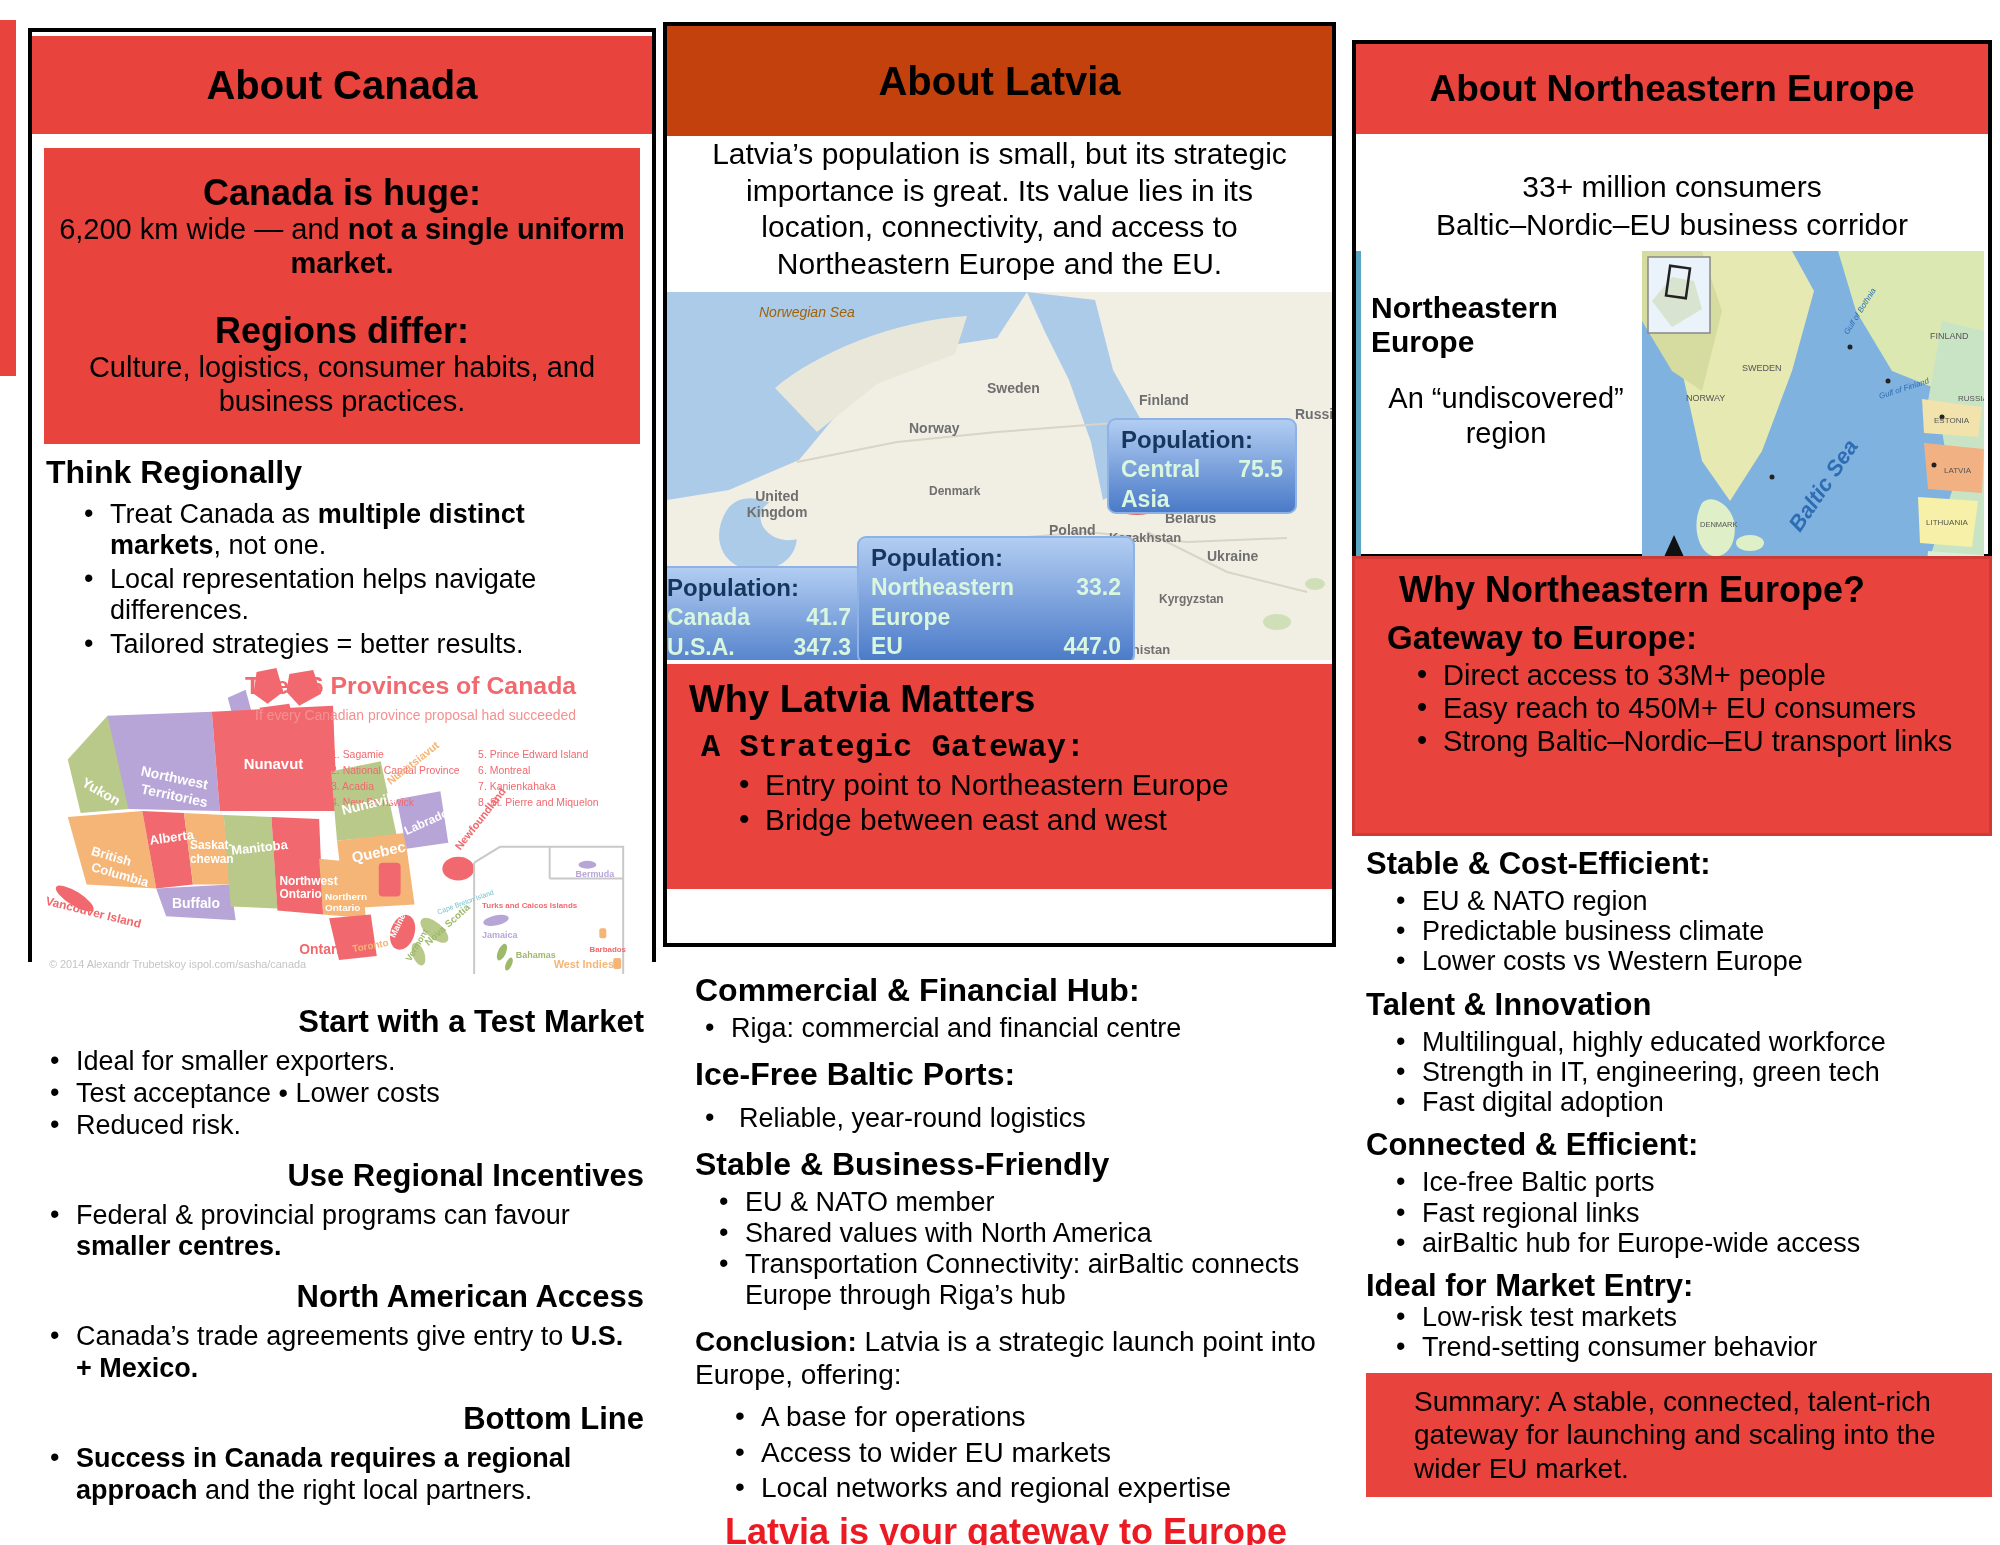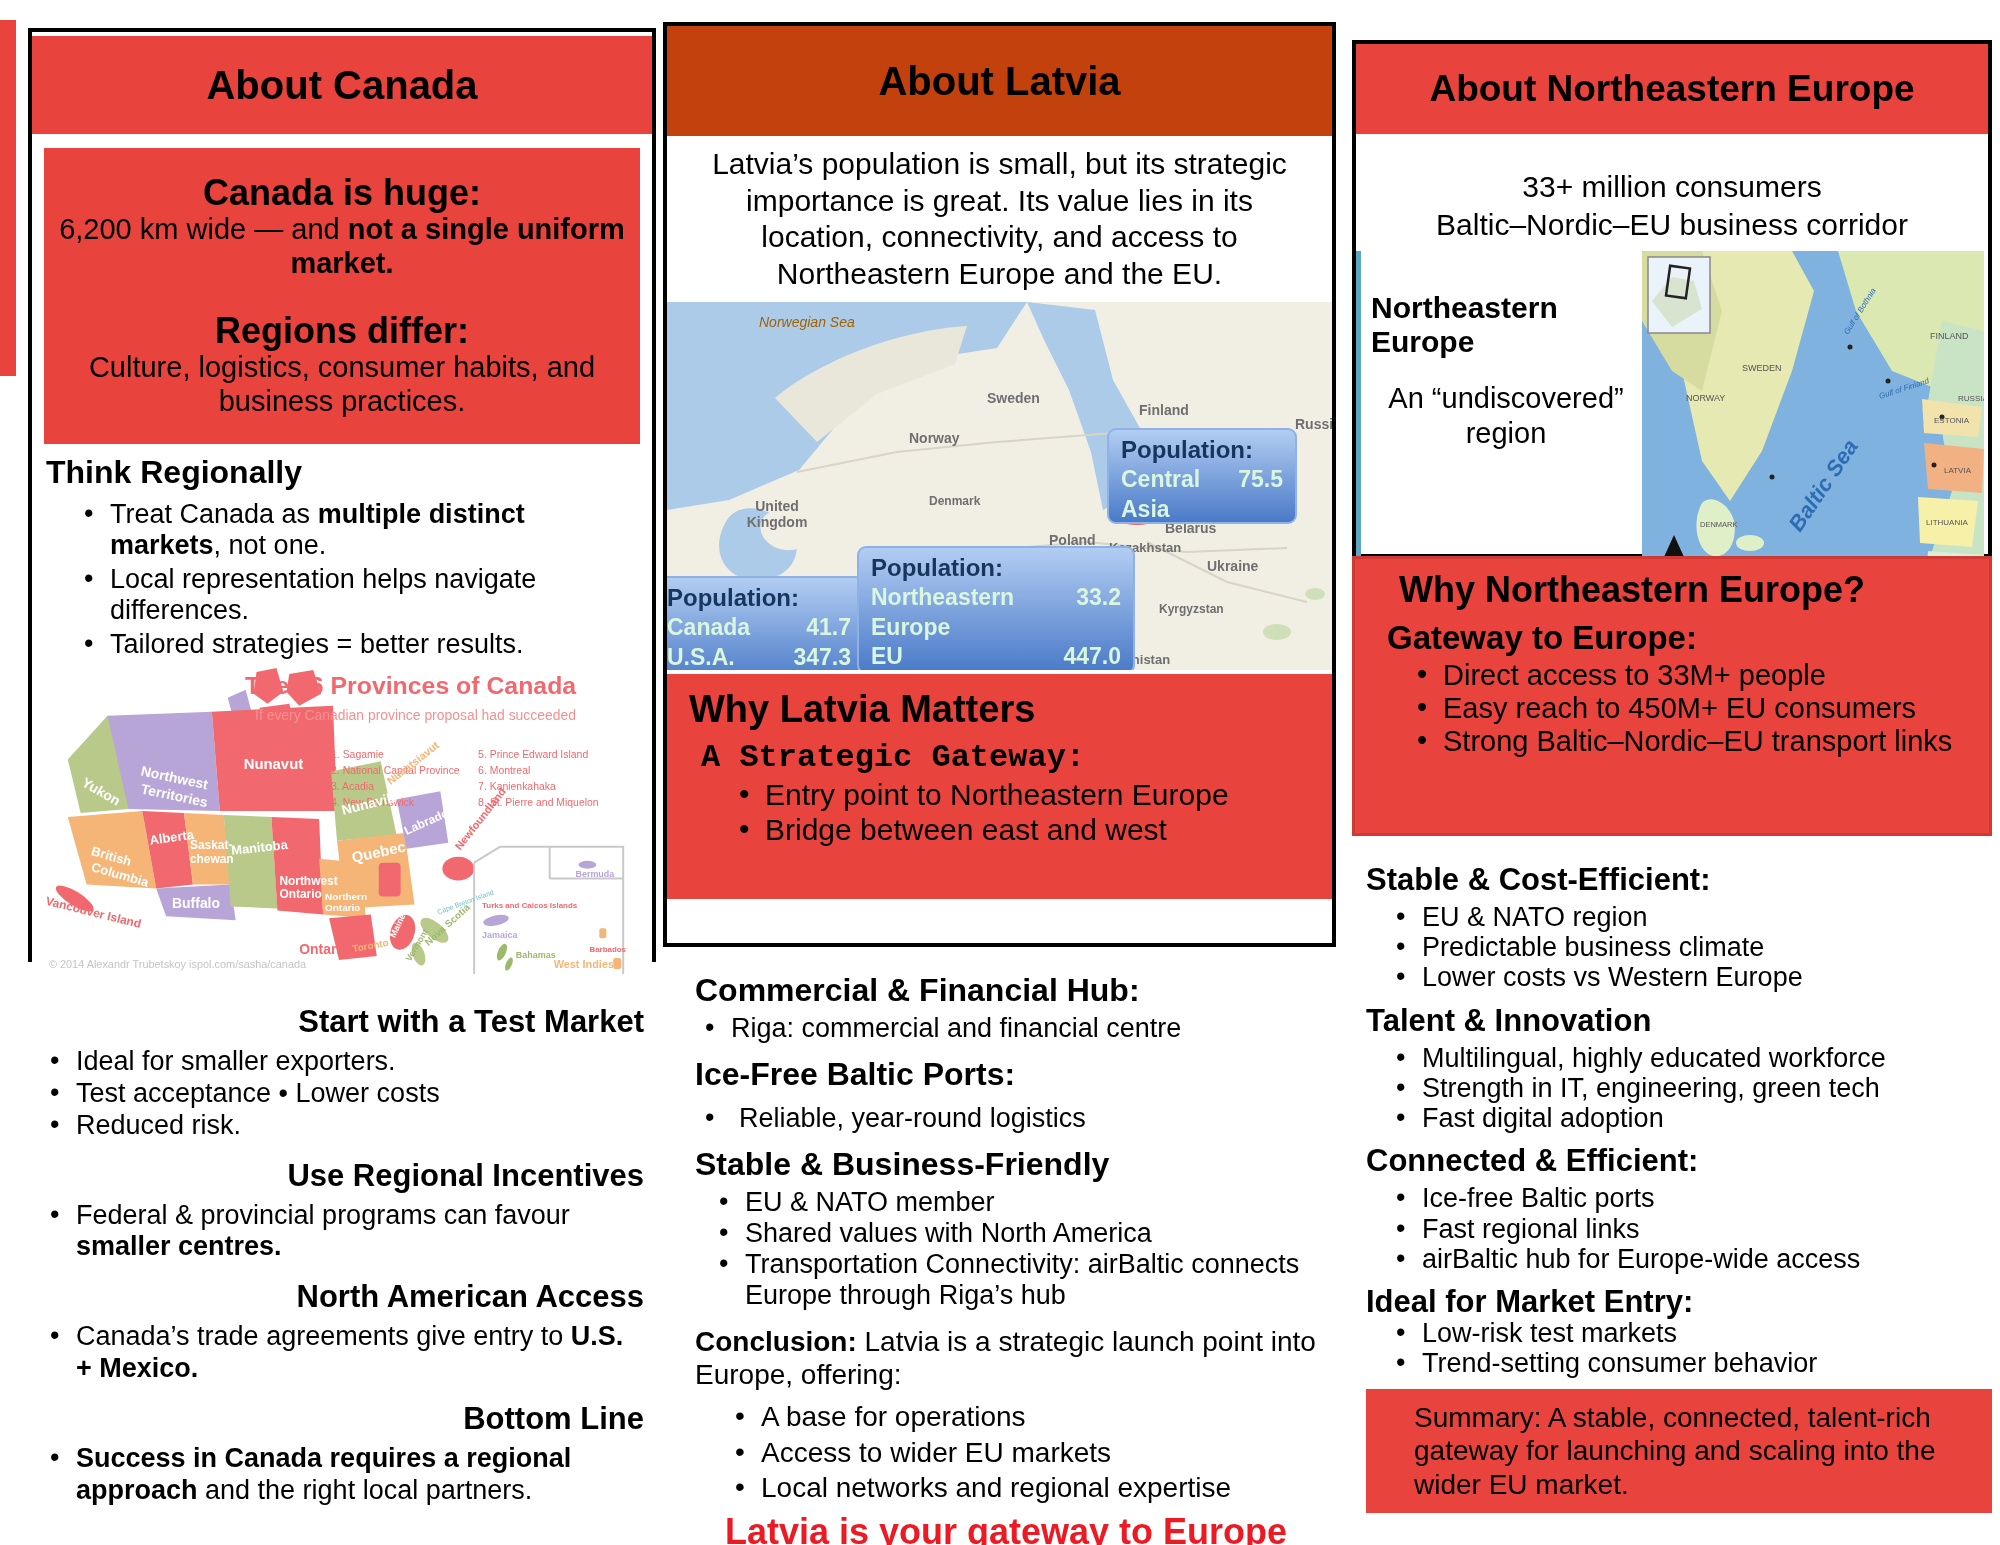--- a/index.html
+++ b/index.html
@@ -25,21 +25,21 @@
   .think h3{font-size:32px;}
   .think ul{margin:8px 0 0 28px;}
   .think li{font-size:27px;line-height:1.15;margin-bottom:3px;}
   .mapwrap{position:relative;margin-top:4px;height:312px;background:#fff;}
   .col1-lower{position:absolute;left:40px;top:988px;width:604px;}
   .col1-lower h3{font-size:31px;margin:16px 0 6px 0;text-align:right;}
   .col1-lower li{font-size:27px;line-height:1.18;}
   
   #col2{left:663px;top:22px;width:673px;height:925px;}
   #col2 .banner{height:110px;font-size:40px;background:#c2410c;}
-  .lv-para{padding:10px 34px 10px 34px;text-align:center;font-size:30px;line-height:1.22;}
+  .lv-para{padding:0 34px 10px 34px;text-align:center;font-size:30px;line-height:1.22;}
   .map2{position:relative;width:665px;height:368px;background:#F1EEE4;overflow:hidden;}
   .m2label{position:absolute;color:#6F6F6F;font-weight:bold;font-size:14px;white-space:nowrap;}
   .m2sea{color:#a16207;font-style:italic;font-weight:normal;}
   .popbox{position:absolute;border-radius:9px;background:linear-gradient(#B2CDF2,#4A7AC8);
           border:2px solid #8FB2E6;padding:6px 12px;box-sizing:border-box;}
   .pop-h{color:#17365D;font-weight:bold;font-size:24px;line-height:1.2;}
   .pop-row{display:flex;justify-content:space-between;color:#D9F6DF;font-weight:bold;
            font-size:23px;line-height:1.28;}
   .redbox2{background:#E8433D;margin-top:4px;padding:14px 22px 16px 22px;height:225px;box-sizing:border-box;}
   .redbox2 .rb-h{font-size:38px;font-weight:bold;}
@@ -379,21 +379,21 @@
     <div class="rb-h">Why Northeastern Europe?</div>
     <div class="rb-sub">Gateway to Europe:</div>
     <ul>
       <li>Direct access to 33M+ people</li>
       <li>Easy reach to 450M+ EU consumers</li>
       <li>Strong Baltic–Nordic–EU transport links</li>
     </ul>
   </div>
 
   <div class="col3-lower">
-    <h3 style="margin-top:16px;">Stable &amp; Cost-Efficient:</h3>
+    <h3 style="margin-top:0;">Stable &amp; Cost-Efficient:</h3>
     <ul style="margin-left:20px;">
       <li>EU &amp; NATO region</li>
       <li>Predictable business climate</li>
       <li>Lower costs vs Western Europe</li>
     </ul>
     <h3>Talent &amp; Innovation</h3>
     <ul style="margin-left:20px;">
       <li>Multilingual, highly educated workforce</li>
       <li>Strength in IT, engineering, green tech</li>
       <li>Fast digital adoption</li>

